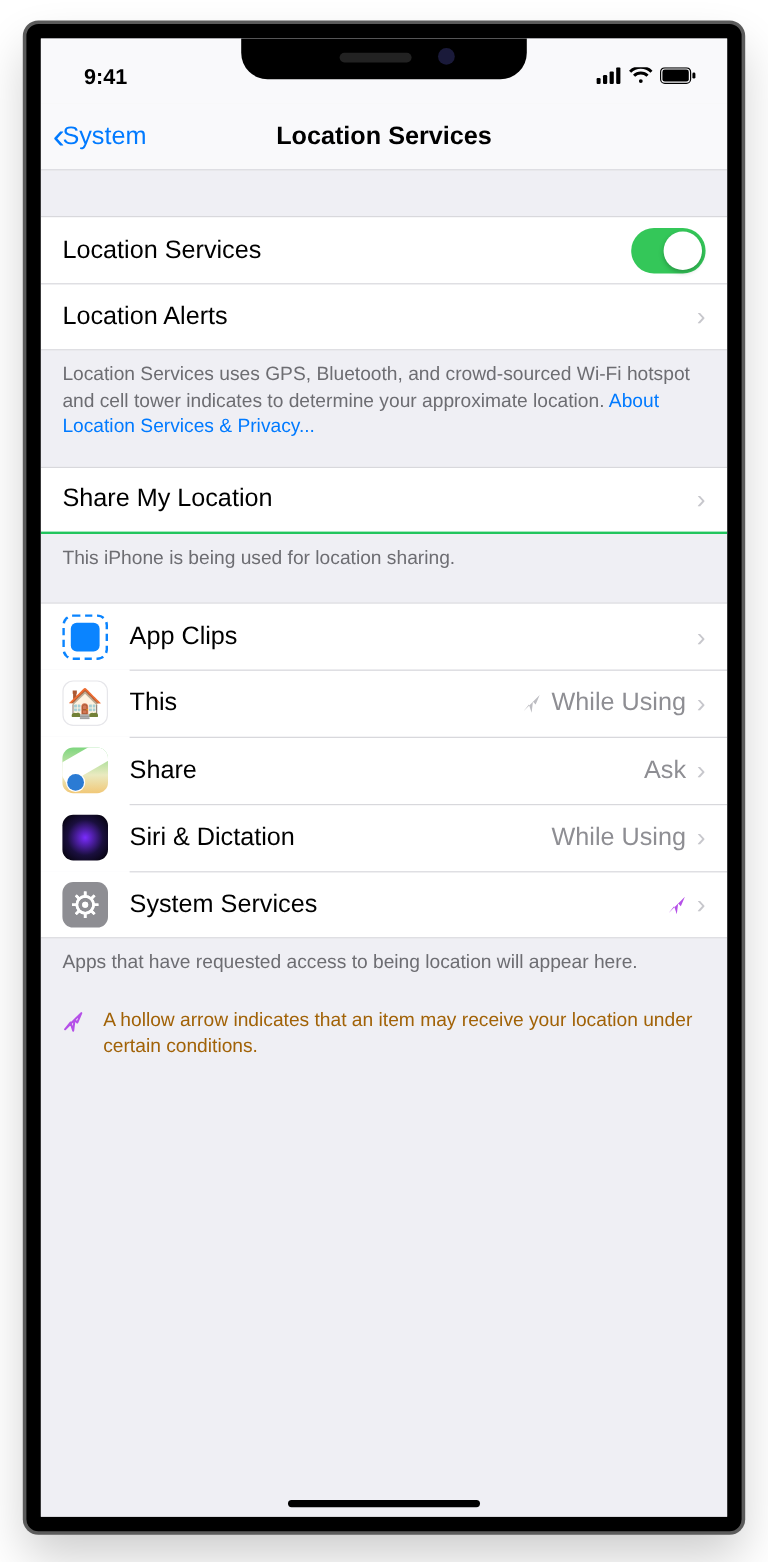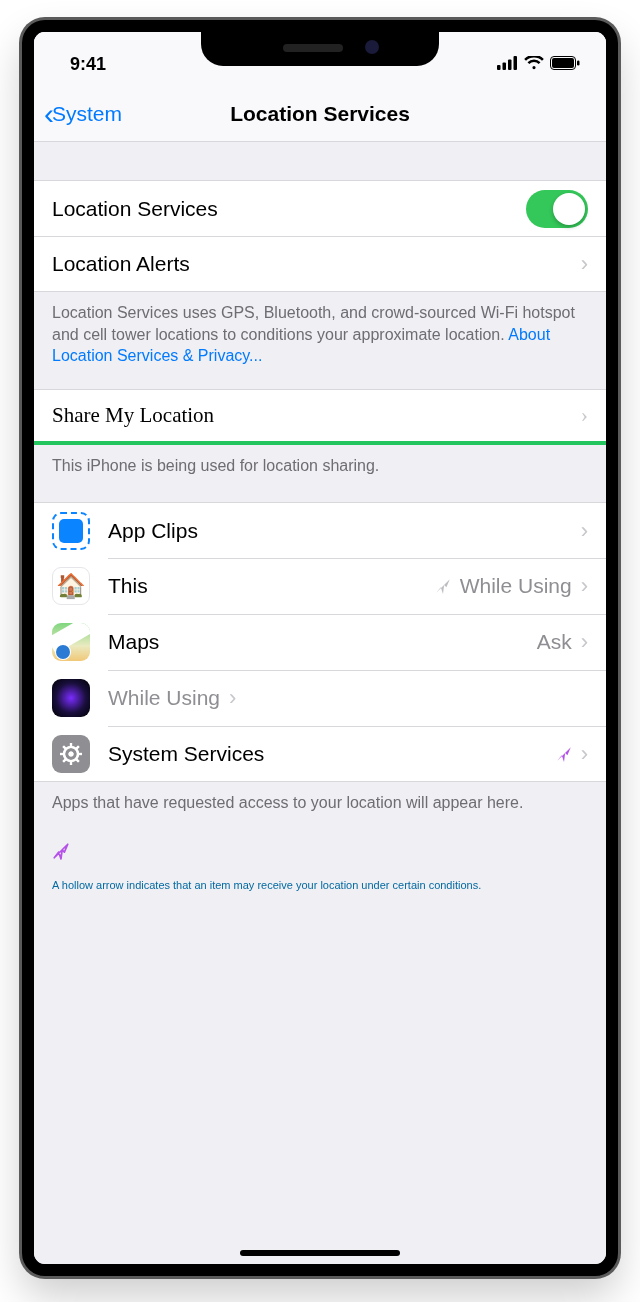--- a/index.html
+++ b/index.html
@@ -10,21 +10,21 @@
   height: 1302px;
   position: relative;
 }
 .phone-frame {
   position: absolute;
   left: 22px;
   top: 20px;
   width: 596px;
   height: 1256px;
   border: 12px solid #000;
-  border-radius: 23px;
+  border-radius: 10px;
   box-shadow: 0 0 0 3px #5b5b5b, 0 20px 40px rgba(0,0,0,.2);
   overflow: hidden;
   background: #efeff4;
 }
 .notch {
   position: absolute;
   left: 50%;
   transform: translateX(-50%);
   top: -2px;
   width: 238px;
@@ -129,21 +129,21 @@
 .icon-home { background:#fff; border:1px solid #e6e6ea; font-size:24px; }
 .icon-maps { background:linear-gradient(180deg,#7fd67f,#eaeac0 60%,#f1c878); position:relative; overflow:hidden; }
 .icon-maps::before { content:""; position:absolute; left:-6px; top:-6px; width:80px; height:18px; background:#fff; transform:rotate(-30deg); }
 .icon-maps::after { content:""; position:absolute; left:4px; bottom:2px; width:14px; height:14px; background:#2b7bd4; border-radius:50%; box-shadow:0 0 0 1px #fff; }
 .icon-siri { background:radial-gradient(circle at 50% 50%, #7b2cff 0%, #1a0f3e 55%, #000 100%); }
 .icon-sys { background:#8e8e93; color:#fff; position:relative; }
 .icon-sys svg { filter:drop-shadow(0 0 0 #fff); }
 
 .arrow-ind { margin-right:8px; display:inline-flex; }
 .legend { padding: 10px 18px; }
-.legend-row { display:flex; gap:14px; padding:6px 0; font-size:11px; line-height:1.35; color:#0369a1;flex-direction:column; }
+.legend-row { display:flex; gap:14px; padding:6px 0; font-size:16px; line-height:1.35; color:#a16207; }
 .legend-arrow { width:20px; flex-shrink:0; padding-top:2px; }
 
 .home-ind {
   position:absolute; bottom:8px; left:50%; transform:translateX(-50%);
   width:160px; height:6px; background:#000; border-radius:4px;
 }
 
 
 .side-btn { position:absolute; background:#4c4c4c; border-radius:3px; }
 .sb-mute { left:-6px; top:180px; width:5px; height:36px; }
@@ -202,26 +202,26 @@
     <div class="cell">
       <span class="cell-label">Location Services</span>
       <span class="toggle"></span>
     </div>
     <div class="cell" style="border-bottom:1px solid #d8d8dc;">
       <span class="cell-label">Location Alerts</span>
       <span class="chev">›</span>
     </div>
 
     <div class="footer-text">
-      <span>Location Services uses GPS, Bluetooth, and crowd-sourced Wi-Fi hotspot and cell tower locations to conditions your approximate location. </span><a href="#">About Location Services &amp; Privacy...</a>
+      <span>Location Services uses GPS, Bluetooth, and crowd-sourced Wi-Fi hotspot and cell tower indicates to determine your approximate location. </span><a href="#">About Location Services &amp; Privacy...</a>
     </div>
 
     <div style="height:12px"></div>
 
-    <div class="cell" style="border-bottom:4px solid #22c55e;font-family:Liberation Serif, serif;">
+    <div class="cell" style="border-bottom:2px solid #22c55e;">
       <span class="cell-label">Share My Location</span>
       <span class="chev">›</span>
     </div>
 
     <div class="footer-text">This iPhone is being used for location sharing.</div>
 
     <div style="height:16px"></div>
 
     <div id="apps-list">
         <div class="cell" style="border-top: 1px solid rgb(216, 216, 220);">
@@ -235,26 +235,27 @@
           <span class="arrow-ind">
             <svg width="18" height="18" viewBox="0 0 16 16">
               <path d="M2 14 L14 2 L11 9 L9 7 L8 15 L6 9 Z" fill="#bdbdc2"></path>
             </svg>
           </span>
           <span class="cell-value">While Using</span>
           <span class="chev">›</span>
         </div>
         <div class="cell sep-inset">
           <span class="app-icon icon-maps"></span>
-          <span class="cell-label">Maps</span>
+          <span class="cell-label">Share</span>
           <span class="cell-value">Ask</span>
           <span class="chev">›</span>
         </div>
         <div class="cell sep-inset">
           <span class="app-icon icon-siri"></span>
+          <span class="cell-label">Siri &amp; Dictation</span>
           <span class="cell-value">While Using</span>
           <span class="chev">›</span>
         </div>
         <div class="cell sep-inset" style="border-bottom: 1px solid rgb(216, 216, 220); padding-left: 18px;">
           <span class="app-icon icon-sys">
             <svg width="24" height="24" viewBox="0 0 24 24">
               <circle cx="12" cy="12" r="7" fill="none" stroke="#fff" stroke-width="2.2"></circle>
               <circle cx="12" cy="12" r="2.5" fill="#fff"></circle>
               <g stroke="#fff" stroke-width="2.2">
                 <line x1="12" y1="1" x2="12" y2="5"></line>
@@ -271,21 +272,21 @@
           <span class="cell-label">System Services</span>
           <span class="arrow-ind">
             <svg width="18" height="18" viewBox="0 0 16 16">
               <path d="M2 14 L14 2 L11 9 L9 7 L8 15 L6 9 Z" fill="#b550e8"></path>
             </svg>
           </span>
           <span class="chev">›</span>
         </div>
       </div>
 
-    <div class="footer-text">Apps that have requested access to your location will appear here.</div>
+    <div class="footer-text">Apps that have requested access to being location will appear here.</div>
 
     <div class="legend" id="legend-list">
         <div class="legend-row">
           <span class="legend-arrow"><svg width="18" height="18" viewBox="0 0 16 16">
               <path d="M2 14 L14 2 L11 9 L9 7 L8 15 L6 9 Z" fill="none" stroke="#b550e8" stroke-width="1.5" stroke-linejoin="round"></path>
             </svg></span>
           <span>A hollow arrow indicates that an item may receive your location under certain conditions.</span>
         </div>
       </div>
 

